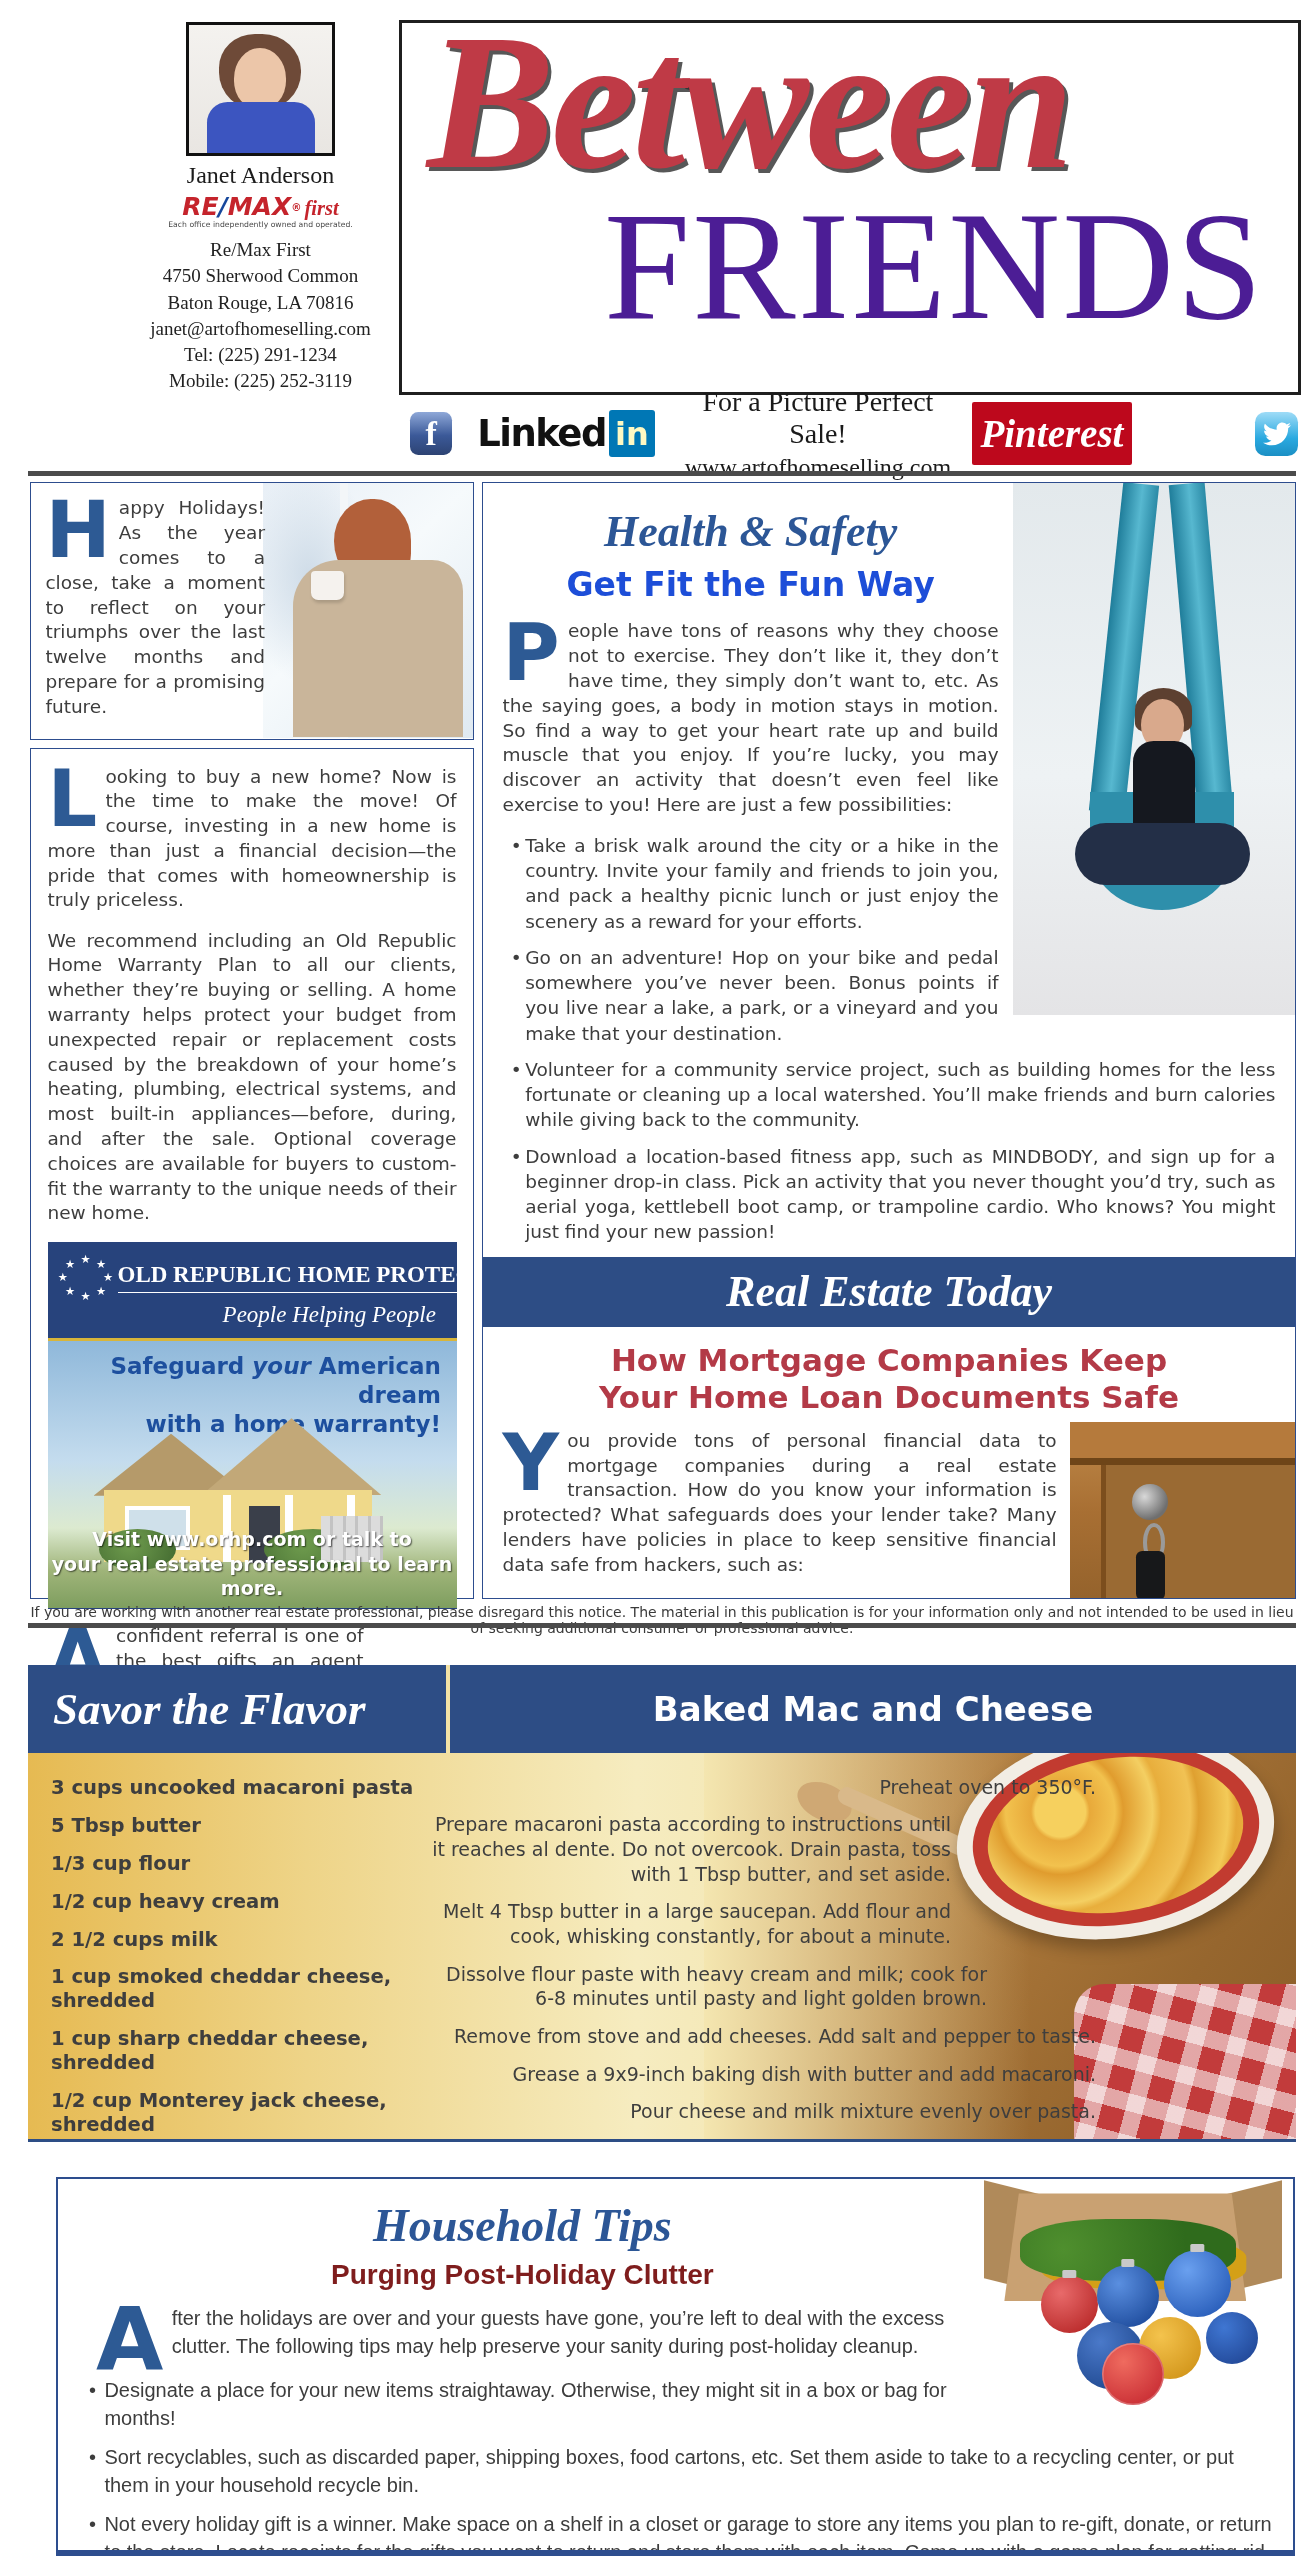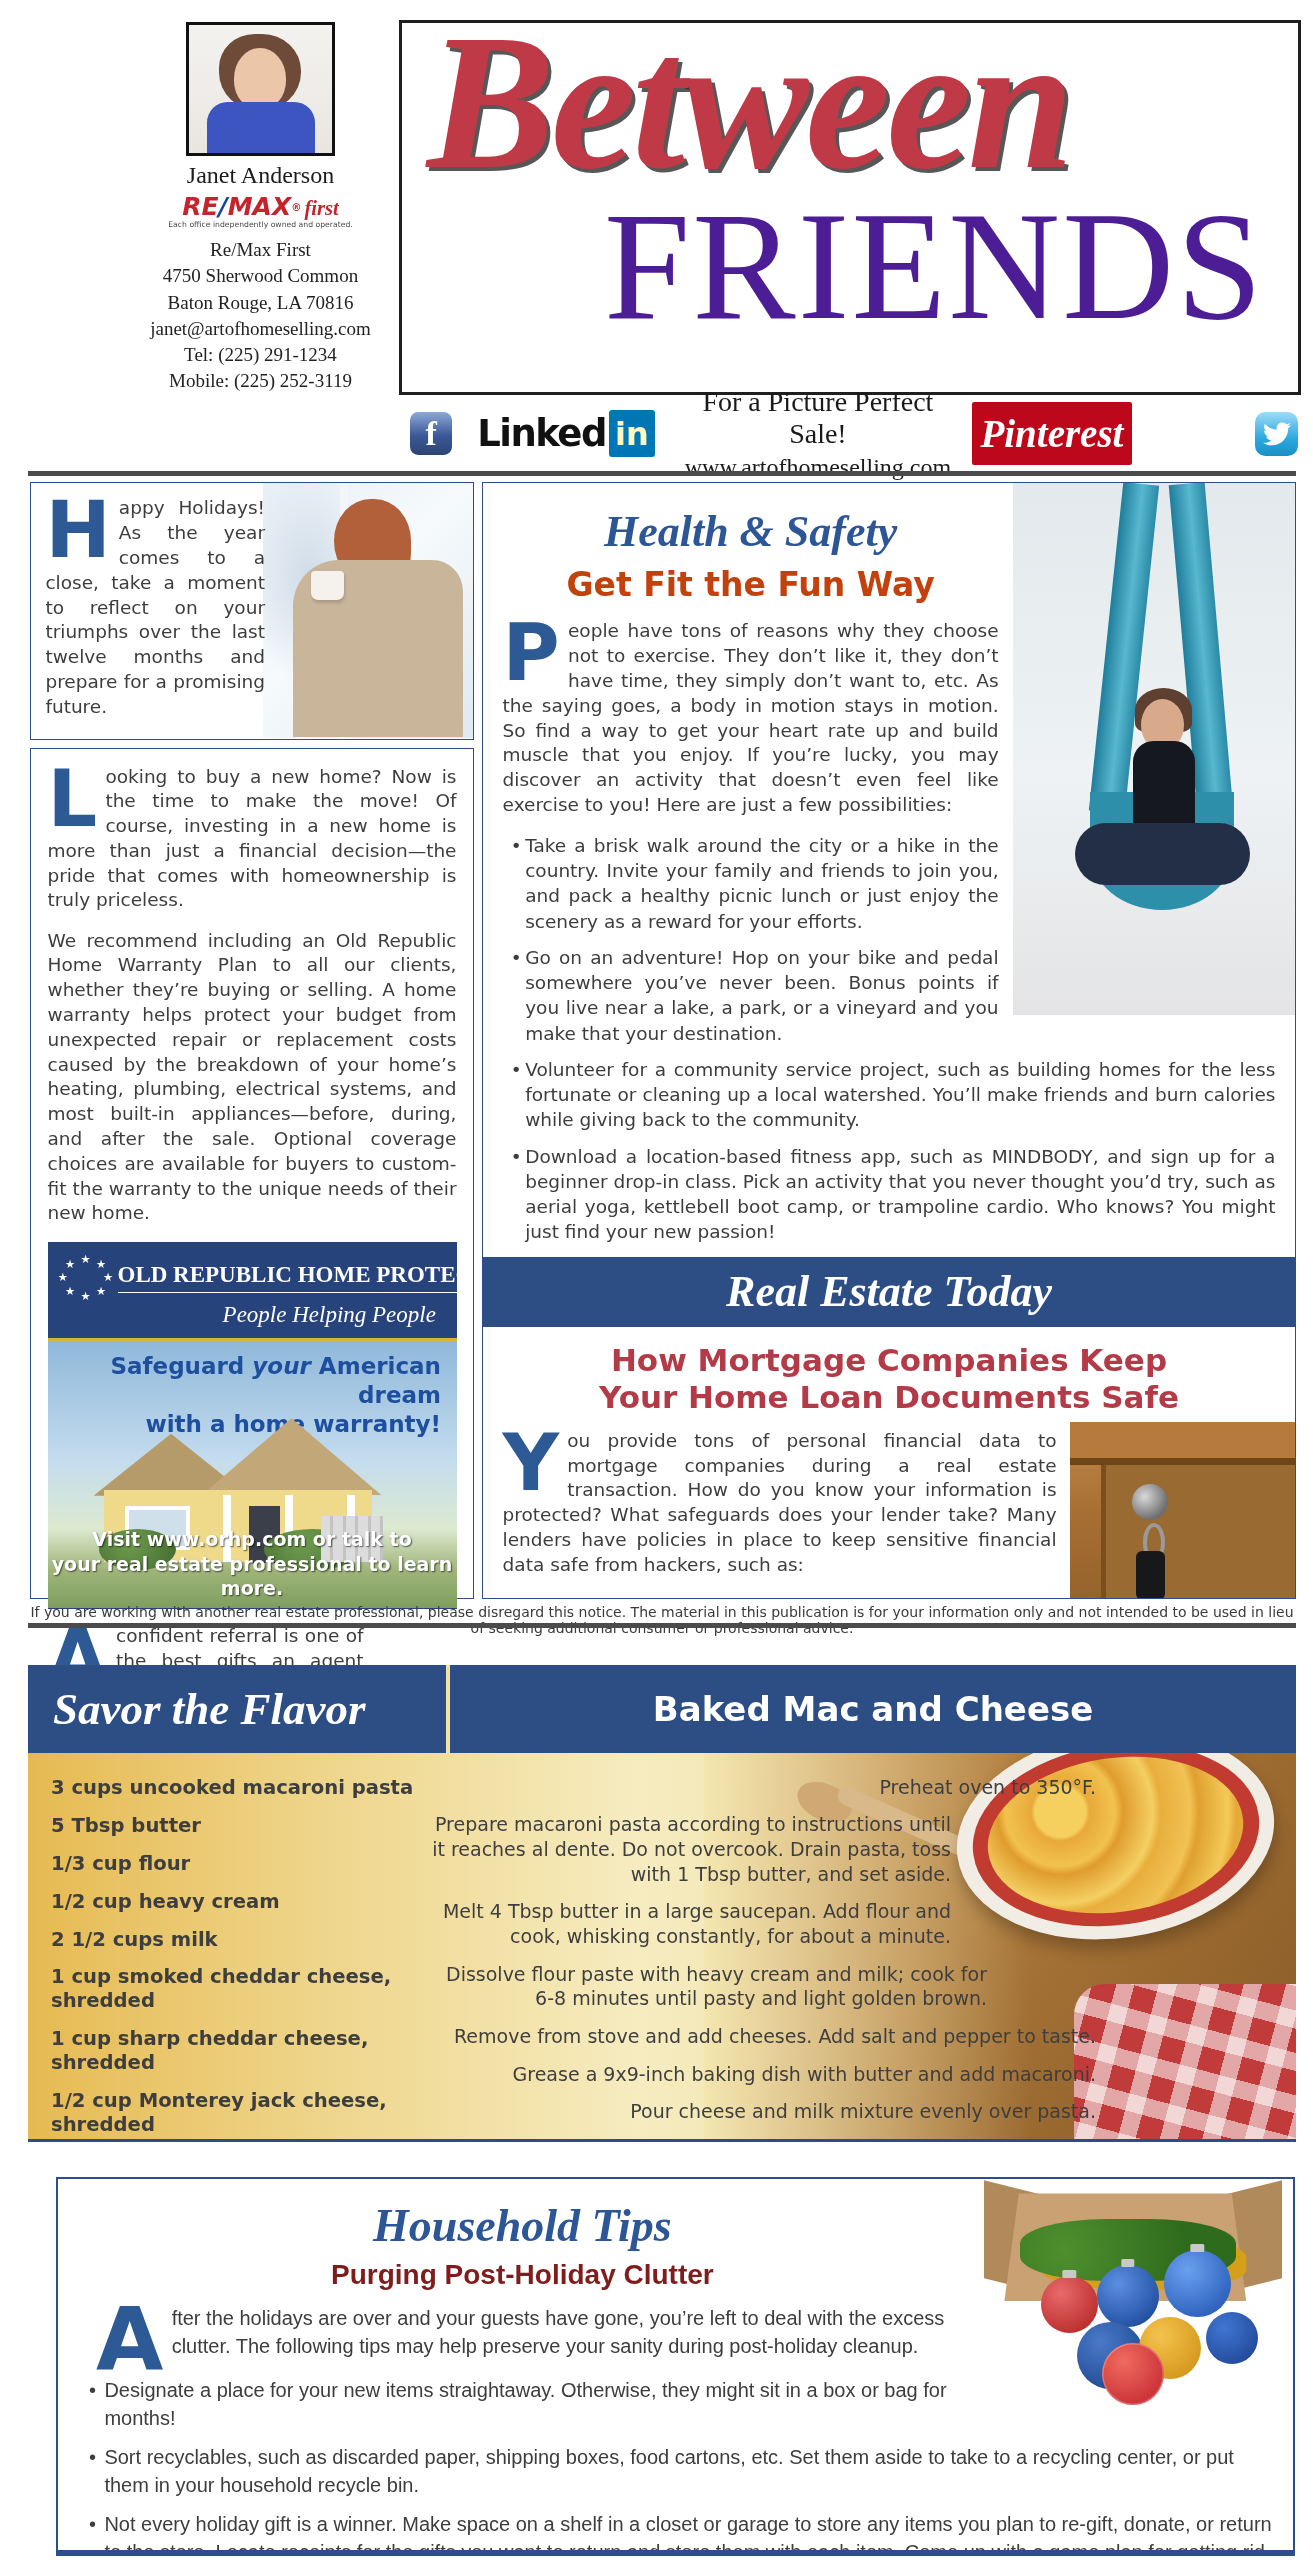--- a/index.html
+++ b/index.html
@@ -100,21 +100,21 @@
   .ribbon{position:absolute;top:0;width:36px;height:330px;background:linear-gradient(90deg,#1f7d9a,#57b8d0 55%,#2b8aa6);}
   .rib-l{left:93px;transform:rotate(6deg);}
   .rib-r{left:170px;transform:rotate(-5deg);}
   .sling{position:absolute;left:77px;top:309px;width:144px;height:118px;border-radius:0 0 50% 50%;background:#2e8fab;}
   .y-head{position:absolute;left:128px;top:216px;width:43px;height:52px;border-radius:50%;background:#d9a98c;}
   .y-hairr{position:absolute;left:122px;top:205px;width:57px;height:44px;border-radius:50% 50% 20% 20%;background:#5d4030;}
   .y-torso{position:absolute;left:120px;top:258px;width:62px;height:98px;border-radius:20.6px 20.6px 10.3px 10.3px;background:#15181f;}
   .y-legs{position:absolute;left:62px;top:340px;width:175px;height:62px;border-radius:31px;background:#232f47;}
   .h-kicker{font-family:"Liberation Serif",serif;font-style:italic;font-weight:bold;font-size:44px;color:#2c5696;
             text-align:center;margin:7.2px 0 0 0;}
-  .h-sub{font-weight:bold;font-size:33px;color:#c2410c;text-align:center;margin:8.2px 0 15.5px 0;}
+  .h-sub{font-weight:bold;font-size:33px;color:#1d4ed8;text-align:center;margin:8.2px 0 15.5px 0;}
   ul.blt{margin:13.4px 0 0 0;padding:0 0 0 8.2px;list-style:none;}
   ul.blt li{font-size:18.5px;line-height:1.36;text-align:justify;margin-bottom:11.3px;padding-left:14.4px;position:relative;}
   ul.blt li::before{content:"•";position:absolute;left:0;top:0;}
   .re-banner{clear:both;margin:12.4px -19.6px 0 -19.6px;height:70px;background:#2d4d85;display:flex;align-items:center;justify-content:center;}
   .re-banner-text{font-family:"Liberation Serif",serif;font-style:italic;font-weight:bold;font-size:44px;color:#fff;}
   .re-title{margin-top:15.5px;text-align:center;color:#b33a47;font-weight:bold;font-size:31px;line-height:1.18;}
   .re-title span{display:block;}
   .cabinet{float:right;width:225px;height:224px;margin:6.2px -19.6px 6.2px 13.4px;position:relative;overflow:hidden;
            background:linear-gradient(180deg,#c08a4a,#a86f33 40%,#8a5c28);}
   .cab-top{position:absolute;left:0;top:0;width:100%;height:36px;background:#b57a3c;border-bottom:7.2px solid #6e4518;}

